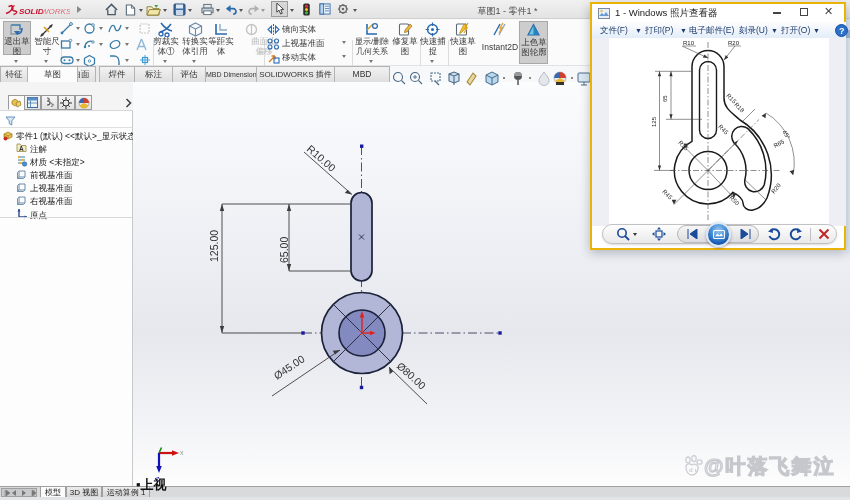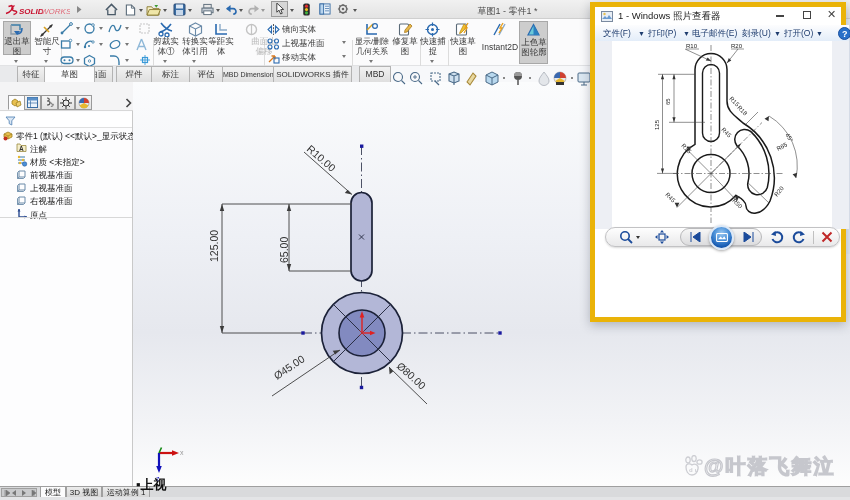--- a/index.html
+++ b/index.html
@@ -10,36 +10,36 @@
   .caret { position:absolute; width:0; height:0; border-left:2.5px solid transparent; border-right:2.5px solid transparent; border-top:3.2px solid #777; }
   
   #titlebar { position:absolute; left:0; top:0; width:850px; height:19px;
     background:linear-gradient(#f1f1f1,#e3e3e3); border-bottom:1px solid #cfcfcf; }
   
   #cmgr { position:absolute; left:0; top:19px; width:850px; height:47px; background:#fbfbfc; border-bottom:1px solid #e2e3e5; }
   .vsep { position:absolute; top:21px; height:43px; width:1px; background:#dcdcdc; }
   .pressed { position:absolute; background:#cdcdcd; border:1px solid #a8a8a8; }
   
   #tabrow { position:absolute; left:0; top:66px; width:850px; height:16px; background:linear-gradient(90deg,#e9eaec 0,#e9eaec 366px,#f7f8fa 366px,#f7f8fa 100%); }
-  .tab { position:absolute; top:0; height:16px; background:linear-gradient(#f2f2f2,#dfdfdf); border:1px solid #b3b3b3; border-bottom:none; font-size:8.5px; color:#333; text-align:center; line-height:15px; white-space:nowrap; overflow:hidden;margin-left:17px; }
+  .tab { position:absolute; top:0; height:16px; background:linear-gradient(#f2f2f2,#dfdfdf); border:1px solid #b3b3b3; border-bottom:none; font-size:8.5px; color:#333; text-align:center; line-height:15px; white-space:nowrap; overflow:hidden; }
   .tab.active { background:#fcfcfd; border-bottom:none; z-index:2; }
   
   #panel { position:absolute; left:0; top:82px; width:133px; height:404px; background:#fdfdfe; border-right:1px solid #c9c9c9; }
   .ptab { position:absolute; top:13px; width:17px; height:15px; background:linear-gradient(#f5f5f5,#e2e2e2); border:1px solid #9a9a9a; }
   .trow { position:absolute; left:0; width:133px; height:13px; font-size:8.5px; color:#1a1a1a; white-space:nowrap; }
   
   #canvas { position:absolute; left:133px; top:82px; width:717px; height:404px;
     background:linear-gradient(180deg,#fbfcfd 0%,#eef0f5 38%,#e6e8ee 62%,#f2f3f6 84%,#fdfdfd 100%); }
   
   #bottabs { position:absolute; left:0; top:486px; width:850px; height:11px; background:#d9dadc; border-top:1px solid #9f9f9f; }
   .btab { position:absolute; top:0; height:11px; font-size:8px; color:#222; text-align:center; line-height:11px; background:linear-gradient(#ececec,#d6d6d6); border:1px solid #9f9f9f; border-top:none; }
   #statusbar { position:absolute; left:0; top:497px; width:850px; height:3px; background:#e3e4e6; }
   
-  #viewer { position:absolute; left:590px; top:2px; width:256px; height:320px; background:#fff;
-    border:5px solid #eab308; box-shadow:0 3px 10px rgba(40,50,70,.30); z-index:10; }
+  #viewer { position:absolute; left:590px; top:2px; width:256px; height:248px; background:#fff;
+    border:2px solid #eab308; box-shadow:0 3px 10px rgba(40,50,70,.30); z-index:10; }
   #vmenu { position:absolute; left:0; top:18px; width:254px; height:17px;
     background:linear-gradient(#fdfdfe,#e3edf9); border-bottom:1px solid #c3cfdf; }
   .vm { position:absolute; top:0; font-size:8.5px; color:#1e3c6e; line-height:17px; white-space:nowrap; }
   
   #wm { position:absolute; left:682px; top:453px; z-index:12; font-size:20px; font-weight:bold;
     color:rgba(255,255,255,0.75); -webkit-text-stroke:1.15px #c6c7cd; letter-spacing:2px; }
 </style>
 </head>
 <body>
   <div id="titlebar">
@@ -314,21 +314,21 @@
   </div>
   <div id="tabrow">
     <div class="tab" style="left:0;width:28px">特征</div>
     <div class="tab active" style="left:27px;width:51px">草图</div>
     <div class="tab" style="left:66px;width:30px">曲面</div>
     <div class="tab" style="left:99px;width:36px">焊件</div>
     <div class="tab" style="left:134px;width:39px">标注</div>
     <div class="tab" style="left:172px;width:34px">评估</div>
     <div class="tab" style="left:205px;width:52px;font-size:7px">MBD Dimensions</div>
     <div class="tab" style="left:256px;width:79px;font-size:8px">SOLIDWORKS 插件</div>
-    <div class="tab" style="left:342px;width:32px">MBD</div>
+    <div class="tab" style="left:334px;width:56px">MBD</div>
   </div>
   <div id="panel">
 
     <div class="abs" style="left:0;top:0;width:133px;height:29px;background:#f4f4f5;border-bottom:1px solid #d8d8d8"></div>
     <div class="ptab" style="left:8px;background:#fdfdfe;border-bottom-color:#fdfdfe"></div>
     <div class="ptab" style="left:24px"></div>
     <div class="ptab" style="left:41px"></div>
     <div class="ptab" style="left:58px"></div>
     <div class="ptab" style="left:75px"></div>
 

